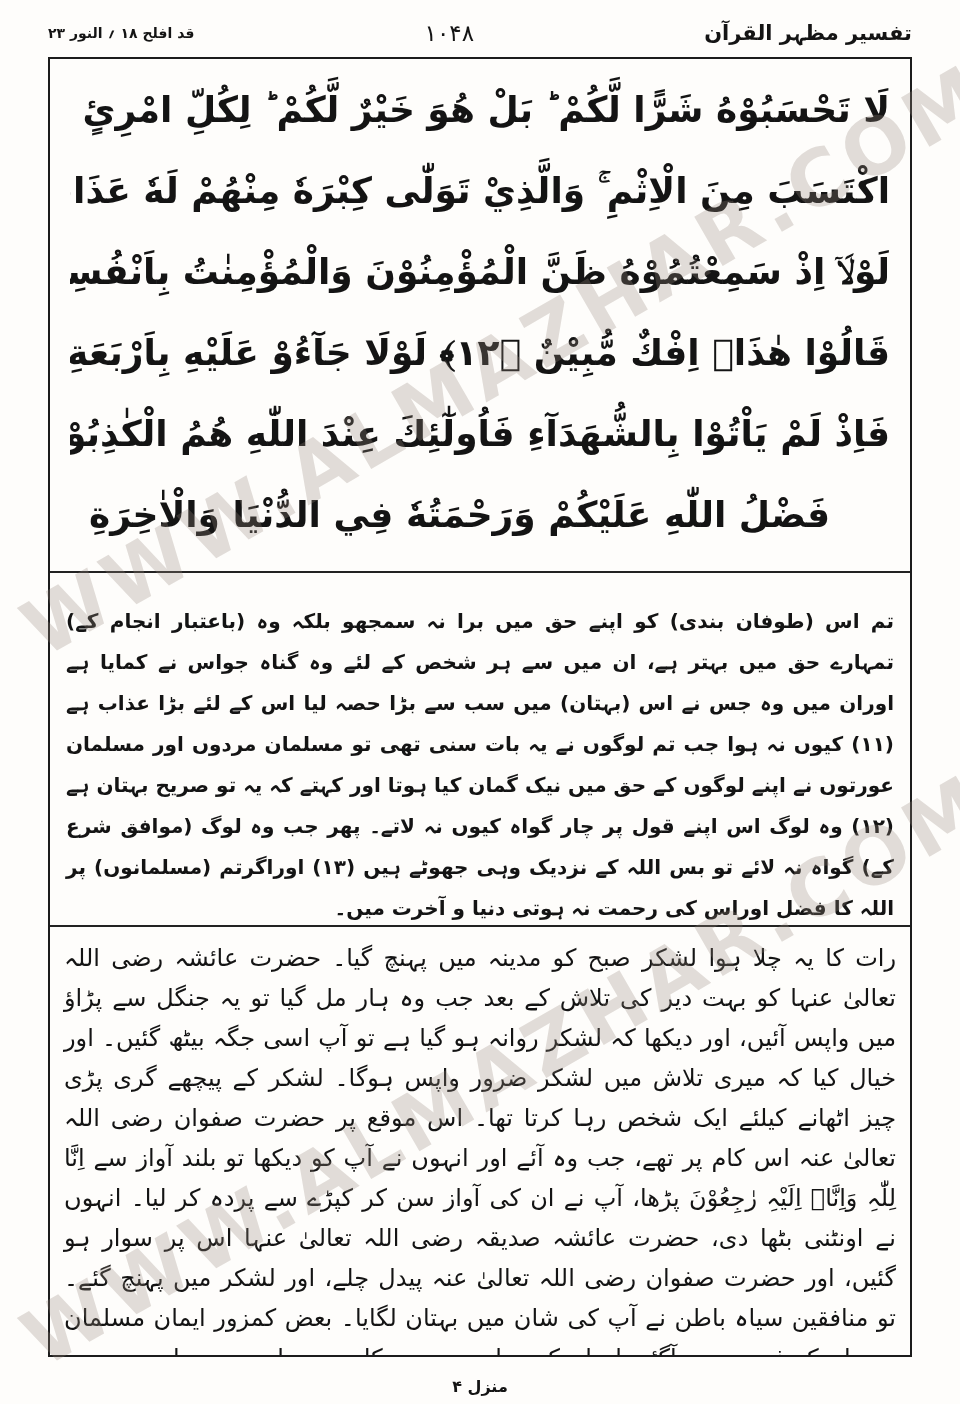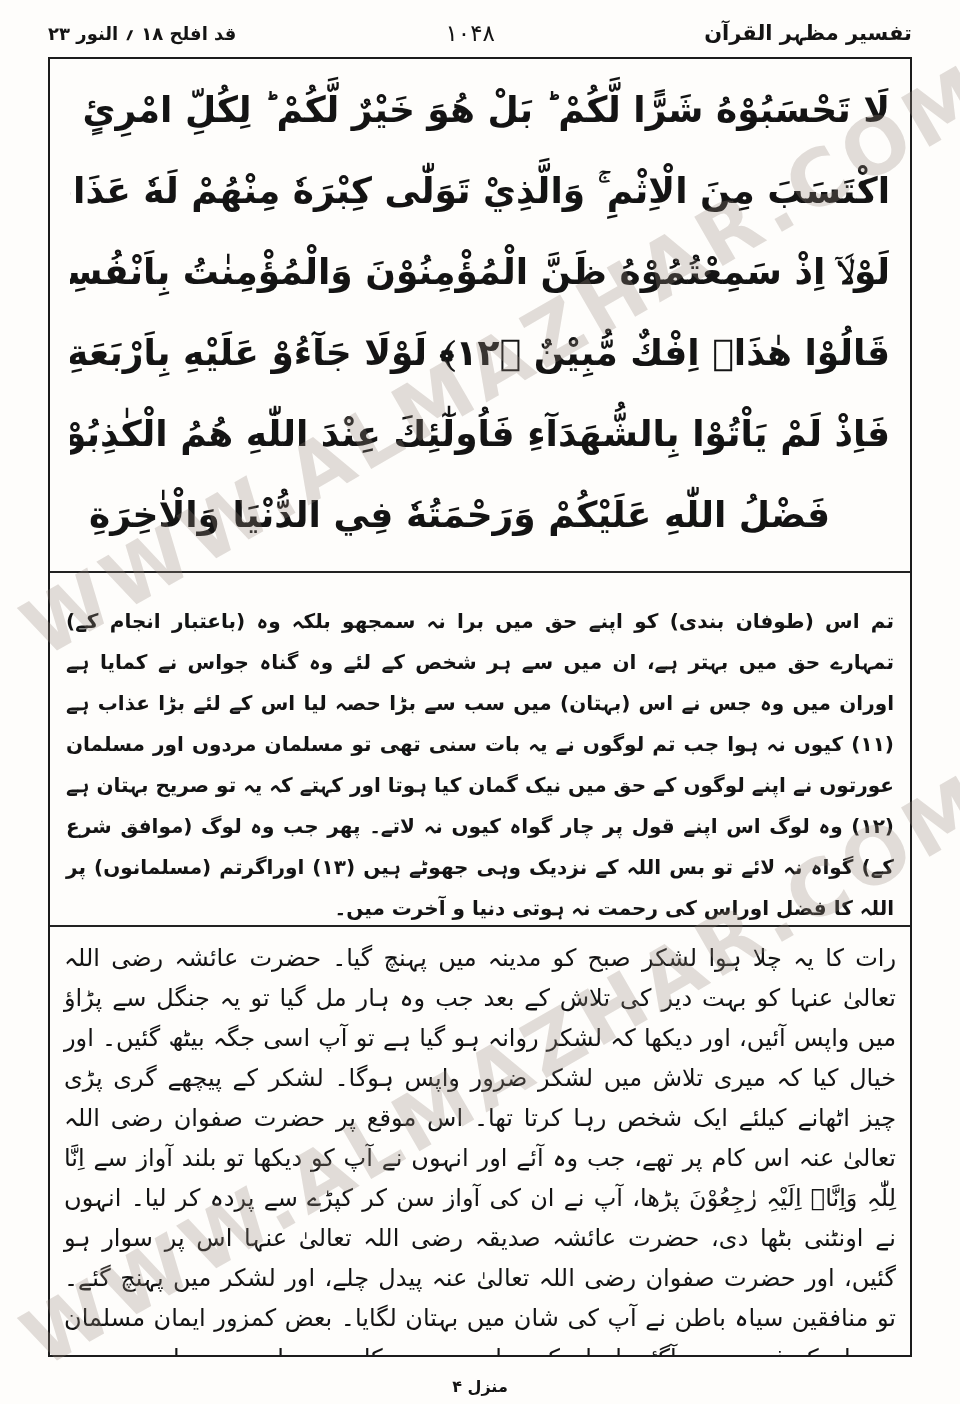--- a/index.html
+++ b/index.html
@@ -18,21 +18,21 @@
 
   
   .header {
     position: absolute; top: 16px; left: 48px; right: 48px;
     height: 34px;
     display: flex; align-items: center; justify-content: space-between;
     direction: rtl;
   }
   .header .book-title { font-size: 21px; font-weight: bold; }
   .header .page-number { font-size: 23px; font-weight: normal; letter-spacing: 2px; }
-  .header .section-ref { font-size: 18px; font-weight: bold; }
+  .header .section-ref { font-size: 14px; font-weight: bold; }
 
   
   .frame {
     position: absolute; top: 57px; left: 48px; right: 48px; bottom: 47px;
     border: 2px solid #1c1c1c;
     display: flex; flex-direction: column;
     background: transparent;
     overflow: hidden;
   }
   .rule {

